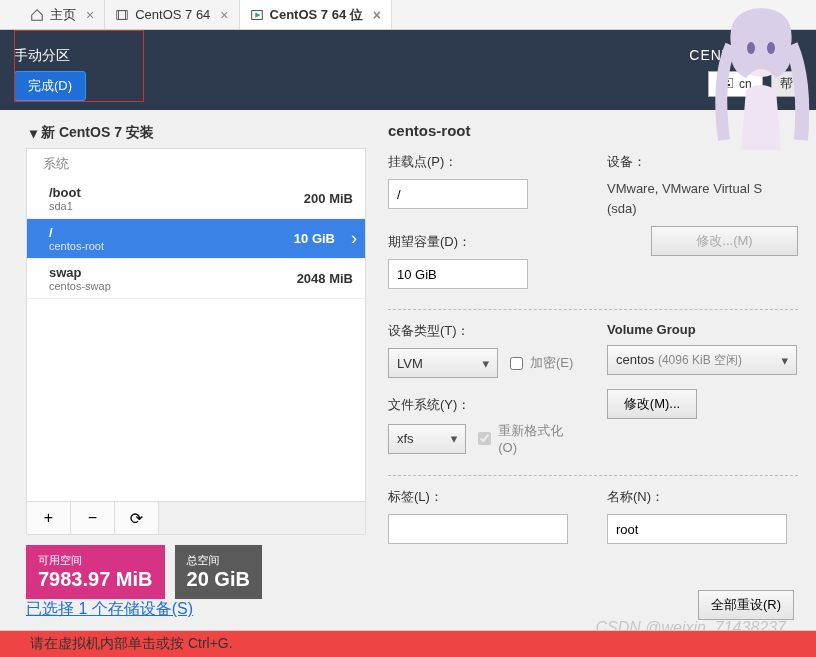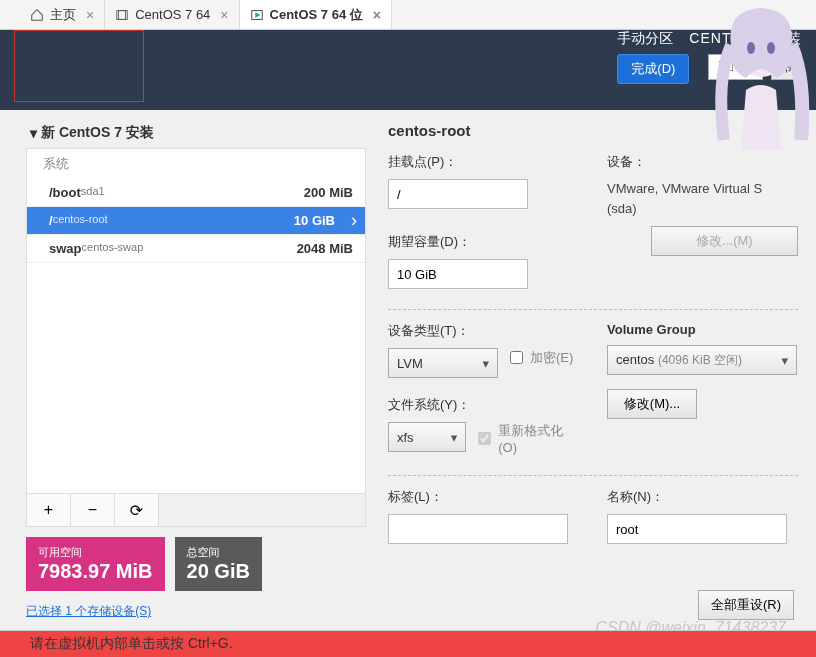--- a/index.html
+++ b/index.html
@@ -6,73 +6,73 @@
   body { margin: 0; width: 816px; height: 657px; background: #f0f0f0; font-size: 13px; color: #333; overflow: hidden; position: relative; }
 
   
   .tabbar { height: 30px; background: #f4f4f4; border-bottom: 1px solid #ccc; display: flex; align-items: stretch; padding-left: 20px; }
   .tab { display: flex; align-items: center; padding: 0 10px; border-right: 1px solid #ddd; gap: 6px; cursor: pointer; }
   .tab.active { background: #fff; font-weight: bold; }
   .tab .icon { width: 14px; height: 14px; display: inline-block; }
   .tab .close { color: #888; font-size: 14px; margin-left: 4px; }
 
   
-  .header { background: #2e3b4e; color: #fff; height: 80px; padding: 0 14px; position: relative; display: flex; justify-content: flex-end; }
+  .header { background: #2e3b4e; color: #fff; height: 80px; padding: 17px 14px; position: relative; display: flex; justify-content: space-between; }
   .header-left { display: flex; flex-direction: column; gap: 6px; }
   .header-title { font-size: 14px; }
   .done-btn { background: #1e6fd8; border: 1px solid #3a8ef0; color: #fff; padding: 5px 12px; border-radius: 3px; cursor: pointer; width: 72px; font-size: 13px; }
   .red-box { position: absolute; left: 14px; top: 0px; width: 130px; height: 72px; border: 1.5px solid #c0392b; pointer-events: none; }
   .header-right { text-align: right; }
   .install-title { font-size: 14px; letter-spacing: 1px; margin-bottom: 6px; }
   .lang-row { display: flex; gap: 8px; justify-content: flex-end; }
   .lang-btn { background: #fff; border: 1px solid #aaa; color: #333; padding: 3px 10px; display: flex; align-items: center; gap: 6px; font-size: 12px; }
   .help-btn { background: #e8e8e8; border: 1px solid #aaa; padding: 3px 8px; color: #333; }
 
   
   .main { display: flex; padding: 8px 10px 0 26px; gap: 10px; height: 510px; }
   .left-pane { width: 340px; display: flex; flex-direction: column; }
   .part-header { font-weight: bold; font-size: 14px; padding: 6px 4px; display: flex; align-items: center; gap: 4px; }
   .part-list { border: 1px solid #ddd; background: #fff; flex: 1; overflow: auto; }
   .part-cat { color: #888; padding: 6px 16px; font-size: 13px; }
   .part-item { padding: 6px 12px 6px 22px; display: flex; justify-content: space-between; align-items: center; border-bottom: 1px solid #eee; cursor: pointer; position: relative; }
-  .part-item .p-left { display: flex; flex-direction: row; }
+  .part-item .p-left { display: flex; flex-direction: column; }
   .part-item .p-name { font-weight: bold; }
   .part-item .p-sub { font-size: 11px; color: #777; }
   .part-item .p-size { font-weight: bold; }
   .part-item.selected { background: #3b82e6; color: #fff; }
   .part-item.selected .p-sub { color: #dbe9ff; }
   .part-item.selected::after { content: "›"; position: absolute; right: 8px; font-size: 18px; color: #fff; }
   .part-toolbar { display: flex; border: 1px solid #ddd; border-top: none; }
   .part-toolbar button { flex: 0 0 44px; height: 32px; background: #fafafa; border: none; border-right: 1px solid #ddd; font-size: 16px; cursor: pointer; }
 
   
   .space-row { display: flex; gap: 10px; margin-top: 10px; }
   .space-box { padding: 8px 12px; color: #fff; text-align: left; }
   .space-free { background: #d63384; }
   .space-total { background: #5a5a5a; }
   .space-box .lbl { font-size: 11px; }
   .space-box .val { font-size: 20px; font-weight: bold; }
 
-  .storage-link { color: #1e6fd8; text-decoration: underline; margin-top: 12px; font-size: 12px; cursor: pointer; }
+  .storage-link { color: #1e6fd8; text-decoration: underline; font-size: 16px; cursor: pointer; }
 
   
   .right-pane { flex: 1; padding: 4px 8px 0 12px; position: relative; }
   .rp-title { font-weight: bold; font-size: 15px; margin-bottom: 14px; }
   .form-cols { display: flex; gap: 28px; }
   .col { flex: 1; display: flex; flex-direction: column; gap: 8px; }
   label.fl { font-size: 13px; color: #333; }
   .txt { border: 1px solid #bbb; background: #fff; padding: 5px 8px; width: 140px; height: 30px; font-size: 13px; }
   .wide { width: 180px; }
   .sel { border: 1px solid #aaa; background: linear-gradient(#fafafa,#e6e6e6); padding: 4px 8px; width: 110px; height: 30px; display: inline-flex; align-items: center; justify-content: space-between; cursor: pointer; }
   .sel::after { content: "▾"; color: #555; margin-left: 6px; }
   .btn { border: 1px solid #aaa; background: linear-gradient(#f8f8f8,#e4e4e4); padding: 5px 12px; cursor: pointer; font-size: 13px; }
   .btn[disabled] { color: #aaa; cursor: default; margin-left: 44px; }
   .chk { display: inline-flex; align-items: center; gap: 4px; color: #888; }
   .chk input { accent-color: #888; }
-  .row { display: flex; align-items: flex-start; gap: 8px; }
+  .row { display: flex; align-items: center; gap: 8px; }
   .device-txt { font-size: 13px; color: #444; line-height: 1.5; }
   .dashed-sep { border-top: 1px dashed #bbb; margin: 20px 0 12px 0; }
   .vg-sel { width: 190px; }
   .vg-hint { color: #888; font-size: 12px; }
 
   .reset-btn { position: absolute; right: 12px; bottom: 0px; }
 
   
   .footer { position: absolute; bottom: 0; left: 0; right: 0; color: #333; font-size: 14px; padding: 4px 0 4px 30px; border-top: 1px solid #ccc; background:#ef4444;}
 

